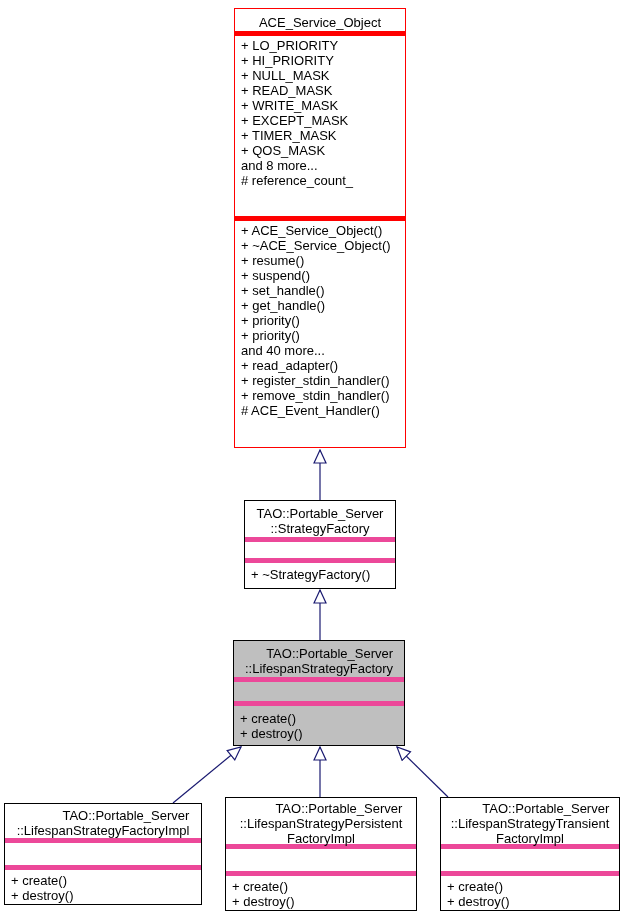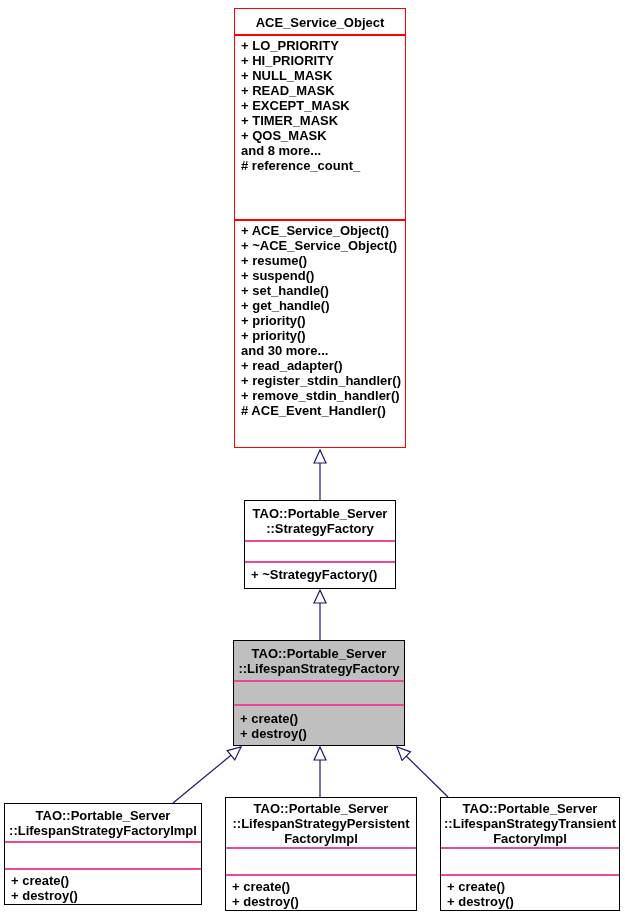--- a/index.html
+++ b/index.html
@@ -10,24 +10,24 @@
   }
   svg.edges{position:absolute;left:0;top:0;pointer-events:none;}
   .uml-box{
     position:absolute;box-sizing:border-box;border:1px solid #000;
     background:#fff;display:flex;flex-direction:column;
   }
   .uml-box.red{border-color:#ff0000;}
   .uml-box.red .sec{border-color:#ff0000;}
   .uml-box.gray{background:#bfbfbf;}
   .sec{box-sizing:border-box;flex:0 0 auto;}
-  .sec.title,.sec.attrs{border-bottom:2px solid #ec4899;font-weight:bold;}
-  .sec.methods{flex:1 1 auto;font-weight:bold;}
+  .sec.title,.sec.attrs{border-bottom:5px solid #ec4899;}
+  .sec.methods{flex:1 1 auto;}
   .tblock{width:max-content;max-width:100%;margin:0 auto;}
-  .tblock .line{text-align:center;line-height:15px;white-space:nowrap;}
+  .tblock .line{text-align:right;line-height:15px;white-space:nowrap;}
   .tblock .line:last-child{text-align:center;}
   .row{line-height:15px;padding-left:6px;white-space:nowrap;}
   .attrs,.methods{padding-top:2px;}
 </style>
 </head>
 <body>
 
 <svg class="edges" width="625" height="923" viewBox="0 0 625 923">
   <defs>
     <marker id="tri" markerUnits="userSpaceOnUse" markerWidth="15" markerHeight="14" viewBox="0 0 15 14" refX="14" refY="7" orient="auto">
@@ -45,36 +45,37 @@
   <div class="sec title" style="height:27px;padding-top:6px;">
     <div class="tblock">
       <div class="line">ACE_Service_Object</div>
     </div>
   </div>
   <div class="sec attrs" style="height:185px;">
     <div class="row">+ LO_PRIORITY</div>
     <div class="row">+ HI_PRIORITY</div>
     <div class="row">+ NULL_MASK</div>
     <div class="row">+ READ_MASK</div>
+    <div class="row">+ WRITE_MASK</div>
     <div class="row">+ EXCEPT_MASK</div>
     <div class="row">+ TIMER_MASK</div>
     <div class="row">+ QOS_MASK</div>
     <div class="row">and 8 more...</div>
     <div class="row"># reference_count_</div>
   </div>
   <div class="sec methods">
     <div class="row">+ ACE_Service_Object()</div>
     <div class="row">+ ~ACE_Service_Object()</div>
     <div class="row">+ resume()</div>
     <div class="row">+ suspend()</div>
     <div class="row">+ set_handle()</div>
     <div class="row">+ get_handle()</div>
     <div class="row">+ priority()</div>
     <div class="row">+ priority()</div>
-    <div class="row">and 30 more...</div>
+    <div class="row">and 40 more...</div>
     <div class="row">+ read_adapter()</div>
     <div class="row">+ register_stdin_handler()</div>
     <div class="row">+ remove_stdin_handler()</div>
     <div class="row"># ACE_Event_Handler()</div>
   </div>
 </div>
 
 <div class="uml-box" style="left:244px;top:500px;width:152px;height:89px;">
   <div class="sec title" style="height:41px;padding-top:5px;">
     <div class="tblock">

